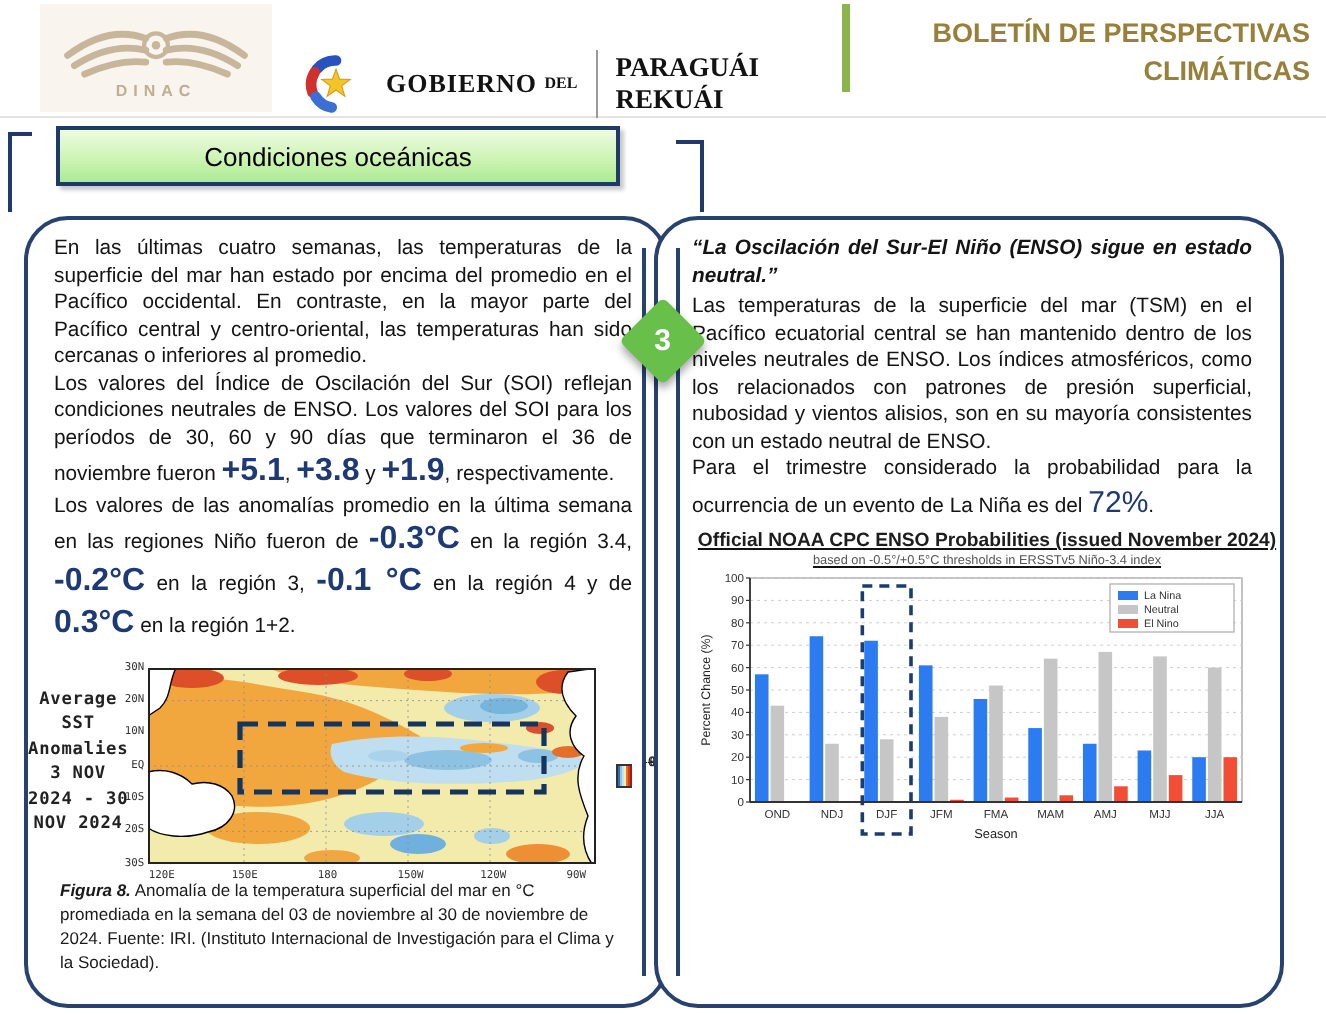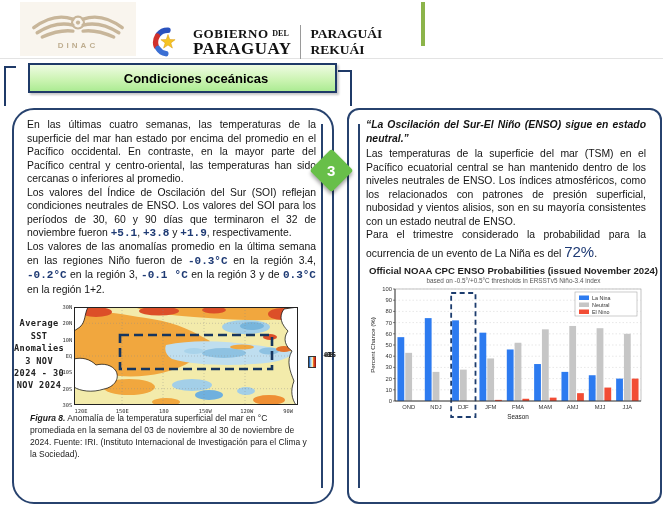--- a/index.html
+++ b/index.html
@@ -19,45 +19,45 @@
   .gov-sep{width:1px;height:34px;background:#9a9a9a;}
   .gov-alt{font-family:"Liberation Serif",serif;font-weight:bold;font-size:13.5px;line-height:1.15;color:#121212;}
   .green-bar{position:absolute;left:421px;top:2px;width:4px;height:44px;background:#8cb44a;}
   .bulletin{position:absolute;right:8px;top:8px;width:215px;text-align:right;
             font-weight:bold;font-size:13.5px;line-height:1.4;color:#97803a;}
 
   
   .sec-hdr{position:absolute;top:63px;height:26px;border:2px solid #1f3a68;
            background:linear-gradient(180deg,#eefbe2 0%,#cdf4b4 55%,#aceb93 100%);
            display:flex;align-items:center;justify-content:center;
-           font-weight:bold;font-size:13px;color:#000;box-shadow:2px 2px 2px rgba(0,0,0,.22);padding-left:27px;}
+           font-weight:normal;font-size:13px;color:#000;box-shadow:2px 2px 2px rgba(0,0,0,.22);}
   .sec-hdr.left{left:28px;width:278px;}
   .sec-hdr.right{left:373px;width:281px;}
 
   .connector{position:absolute;border-color:#1f3a68;}
   .conn-a{left:4px;top:66px;width:10px;height:38px;border-left:2px solid #1f3a68;border-top:2px solid #1f3a68;}
   .conn-b{left:338px;top:70px;width:12px;height:34px;border-right:2px solid #1f3a68;border-top:2px solid #1f3a68;}
 
   
   .panel{position:absolute;top:108px;height:392px;background:#fff;border:2px solid #27426e;border-radius:22px;}
   .panel.left{left:12px;width:318px;}
-  .panel.right{left:347px;width:311px;border-radius:12px;}
+  .panel.right{left:327px;width:311px;}
   .panel.left::after{content:"";position:absolute;right:9px;top:14px;bottom:14px;width:2px;background:#27426e;}
   .panel.right::before{content:"";position:absolute;left:9px;top:14px;bottom:14px;width:2px;background:#27426e;}
 
   .diamond{position:absolute;left:316px;top:155px;width:31px;height:31px;background:#68bf49;
            transform:rotate(45deg);box-shadow:2px 2px 4px rgba(0,0,0,.35);z-index:5;
            display:flex;align-items:center;justify-content:center;border-radius:3px;}
   .diamond span{transform:rotate(-45deg);color:#fff;font-weight:bold;font-size:15px;}
 
   
   .txt{font-size:10.4px;line-height:1.3;text-align:justify;color:#141414;margin:0;}
   .panel.left .body{padding:8px 16px 0 13px;}
   .panel.right .body{padding:8px 14px 0 17px;}
-  .run-b{color:#1e3a74;font-weight:bold;font-size:11px;font-family:Liberation Mono, monospace;}
+  .run-b{color:#1e3a74;font-weight:bold;font-size:16px;}
   .run-pct{color:#1e3a74;font-weight:normal;font-size:15px;}
   .quote{font-weight:bold;font-style:italic;margin-bottom:2px;}
 
   .cap{font-size:8.5px;line-height:1.4;color:#1a1a1a;text-align:left;}
   .cap .flabel{font-weight:bold;font-style:italic;}
   .panel.left .cap{padding:0 20px 0 16px;margin-top:8px;}
   .panel.right .cap{padding:0 18px 0 19px;margin-top:2px;}
 
   
   .fig1{margin-top:8px;display:flex;flex-direction:row;align-items:center;}
@@ -69,21 +69,21 @@
   .lon-lbl{position:absolute;bottom:-9px;transform:translateX(-50%);font-size:5.4px;color:#333;
            font-family:"DejaVu Sans Mono",monospace;}
   .cbar{position:relative;width:224px;height:10px;margin-top:14px;margin-left:10px;
         display:flex;border:1px solid #333;}
   .cbar-seg{flex:1;}
   .cbar-lbls{position:relative;width:226px;height:10px;margin-left:10px;}
   .cbar-lbl{position:absolute;top:1px;transform:translateX(-50%);font-size:6.4px;color:#222;
             font-family:"DejaVu Sans Mono",monospace;}
 
   
-  .fig2{margin-top:4px;padding-left:18px;}
+  .fig2{margin-top:4px;padding-left:18px;text-decoration:underline;}
   .chart-title{font-size:9.6px;font-weight:bold;color:#1d1d1d;text-align:center;}
   .chart-sub{font-size:6.4px;color:#555;text-align:center;margin-top:1px;}
 </style>
 </head>
 <body>
 
 <div id="page">
 
   <div class="hdr">
     <div class="dinac">
@@ -104,45 +104,48 @@
 
     <div class="gov">
       <svg width="32" height="32" viewBox="0 0 30 30">
         <path d="M6,8 A11,11 0 0 1 15,4" fill="none" stroke="#2a52be" stroke-width="5" stroke-linecap="round"></path>
         <path d="M4,19 A11,11 0 0 1 5,9.5" fill="none" stroke="#d0312d" stroke-width="5" stroke-linecap="round"></path>
         <path d="M13,26 A11,11 0 0 1 5.5,21" fill="none" stroke="#3b6fd4" stroke-width="5" stroke-linecap="round"></path>
         <path d="M15,8 L16.65,12.73 L21.66,12.84 L17.66,15.87 L19.11,20.66 L15,17.8 L10.89,20.66 L12.34,15.87 L8.34,12.84 L13.35,12.73 Z" fill="#f5c425" stroke="#d99a12" stroke-width="0.5"></path>
       </svg>
       <div class="gov-text">
         <div class="l1"><span>GOBIERNO</span> <span class="sm">DEL</span></div>
-        <div class="l2">PARAGUAY</div>
       </div>
       <div class="gov-sep"></div>
       <div class="gov-alt">
         <div>PARAGUÁI</div>
         <div>REKUÁI</div>
       </div>
     </div>
 
     <div class="green-bar"></div>
+    <div class="bulletin">
+      <div>BOLETÍN DE PERSPECTIVAS</div>
+      <div>CLIMÁTICAS</div>
+    </div>
   </div>
 
   <div class="connector conn-a"></div>
   <div class="connector conn-b"></div>
   <div class="sec-hdr left">Condiciones oceánicas</div>
 
   <div class="diamond">
       <span>3</span>
     </div>
 
   <div class="panel left">
     <div class="body">
       <p class="txt">En las últimas cuatro semanas, las temperaturas de la superficie del mar han estado por encima del promedio en el Pacífico occidental. En contraste, en la mayor parte del Pacífico central y centro-oriental, las temperaturas han sido cercanas o inferiores al promedio.</p>
-      <p class="txt"><span>Los valores del Índice de Oscilación del Sur (SOI) reflejan condiciones neutrales de ENSO. Los valores del SOI para los períodos de 30, 60 y 90 días que terminaron el 32 de noviembre fueron </span><span class="run-b">+5.1</span><span>, </span><span class="run-b">+3.8</span><span> y </span><span class="run-b">+1.9</span><span>, respectivamente.</span></p>
-      <p class="txt"><span> Los valores de las anomalías promedio en la última semana en las regiones Niño fueron de </span><span class="run-b">-0.3°C</span><span> en la región 3.4, </span><span class="run-b">-0.2°C</span><span> en la región 3, </span><span class="run-b">-0.1 °C</span><span> en la región 3 y de </span><span class="run-b">0.3°C</span><span> en la región 1+2.</span></p>
+      <p class="txt"><span>Los valores del Índice de Oscilación del Sur (SOI) reflejan condiciones neutrales de ENSO. Los valores del SOI para los períodos de 30, 60 y 90 días que terminaron el 36 de noviembre fueron </span><span class="run-b">+5.1</span><span>, </span><span class="run-b">+3.8</span><span> y </span><span class="run-b">+1.9</span><span>, respectivamente.</span></p>
+      <p class="txt"><span> Los valores de las anomalías promedio en la última semana en las regiones Niño fueron de </span><span class="run-b">-0.3°C</span><span> en la región 3.4, </span><span class="run-b">-0.2°C</span><span> en la región 3, </span><span class="run-b">-0.1 °C</span><span> en la región 4 y de </span><span class="run-b">0.3°C</span><span> en la región 1+2.</span></p>
     </div>
 
     <div class="fig1">
       <div class="map-title">
         <div>Average SST Anomalies</div>
         <div>3 NOV 2024 - 30 NOV 2024</div>
       </div>
       <div class="map-wrap" id="map-wrap">
         <svg width="224" height="98" viewBox="0 0 224 98">
           <rect width="224" height="98" fill="#f3ebab"></rect>

